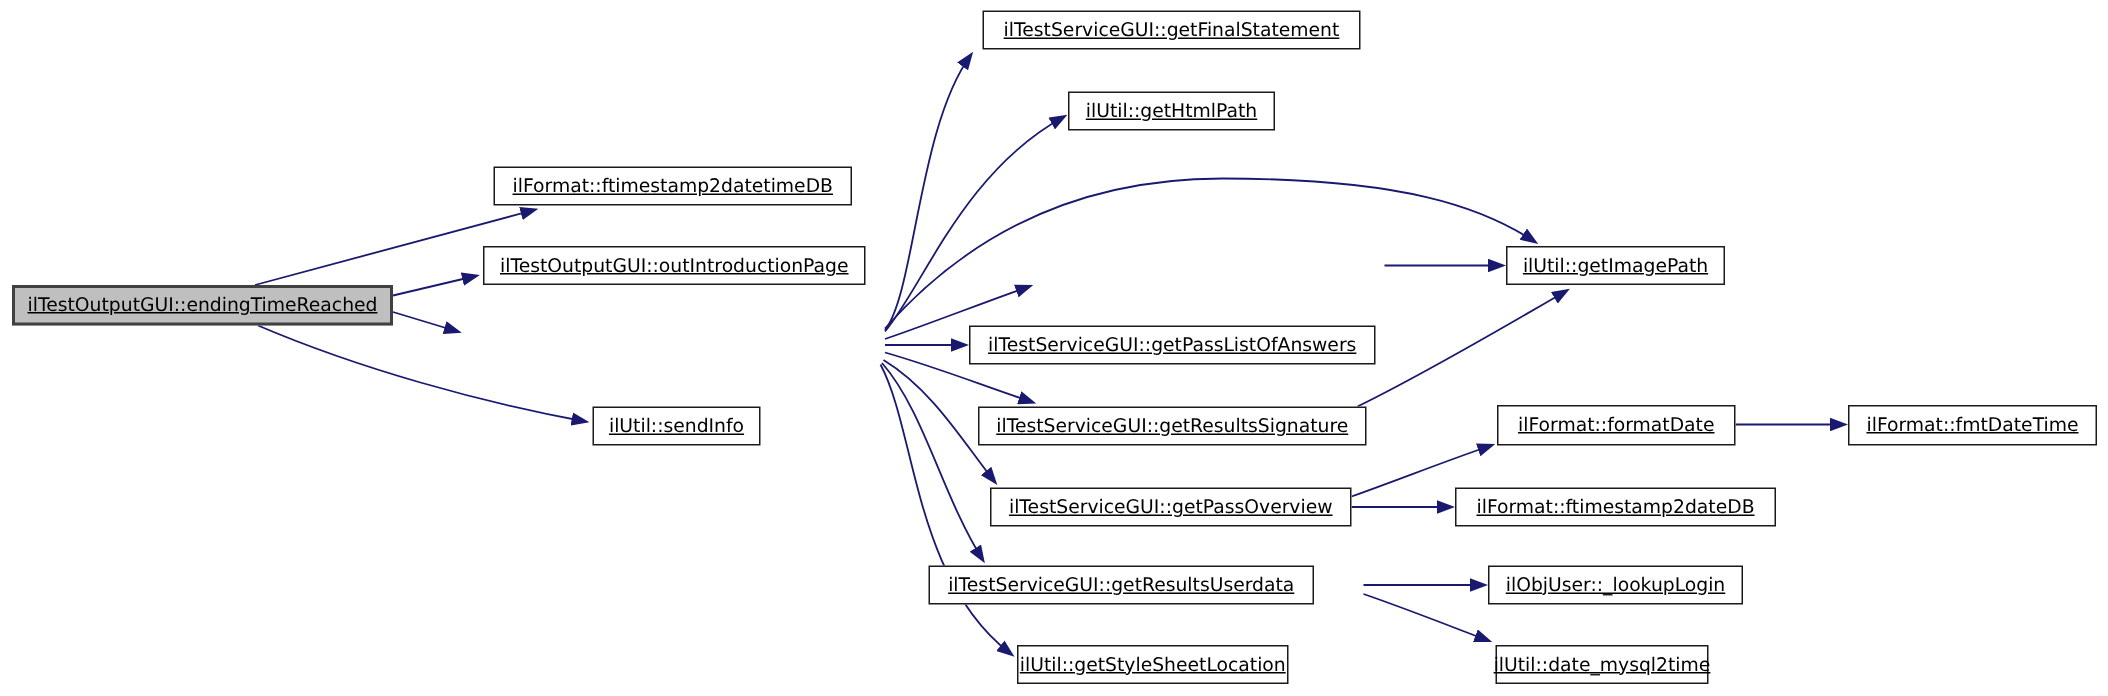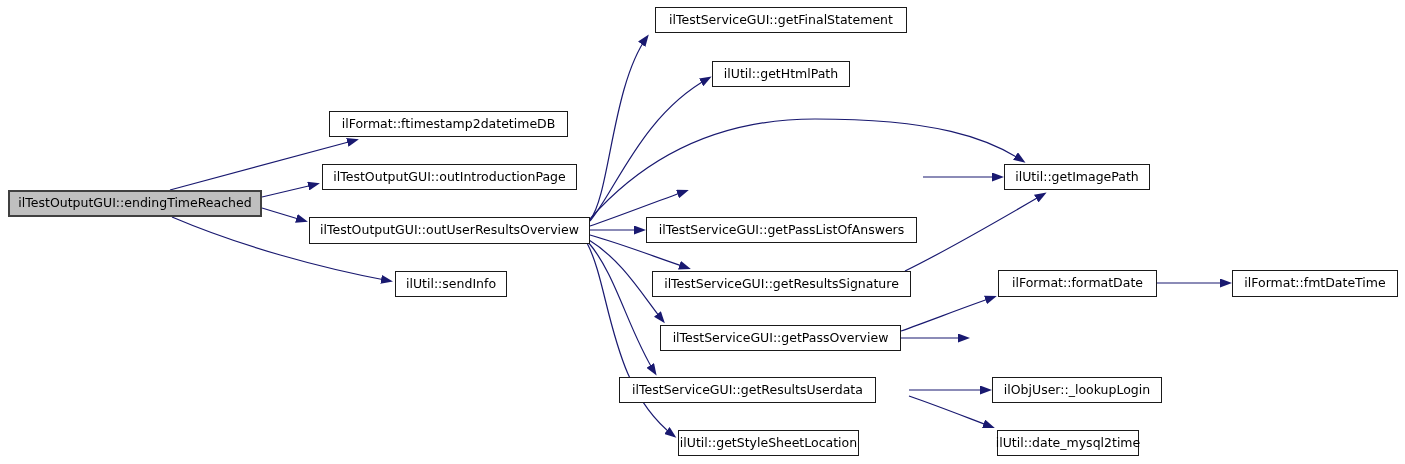--- a/index.html
+++ b/index.html
@@ -12,21 +12,21 @@
   }
   .edges{position:absolute;left:0;top:0;}
   path.edge{fill:none;stroke:var(--edge-color,#191970);stroke-width:1.2px;}
   #arrowhead path{fill:var(--edge-color,#191970);stroke:none;}
   .node{
     position:absolute;box-sizing:border-box;
     display:flex;align-items:center;justify-content:center;
     background:var(--node-fill,#ffffff);
     border:1px solid var(--node-border,#1a1a1a);
     font-size:12.5px;line-height:1;color:var(--text-color,#000000);
-    white-space:nowrap;cursor:pointer;
+    white-space:nowrap;cursor:pointer;text-decoration:underline;
   }
   .node.root{
     background:var(--root-fill,#bfbfbf);
     border-width:2px;border-color:var(--root-border,#404040);
     cursor:default;
   }
 </style>
 </head>
 <body>
 
@@ -60,31 +60,31 @@
     <path class="edge" d="M901,338 L967,338" marker-end="url(#arrowhead)"></path>
     <path class="edge" d="M1157,283 L1229,283" marker-end="url(#arrowhead)"></path>
     <path class="edge" d="M909,390 L989,390" marker-end="url(#arrowhead)"></path>
     <path class="edge" d="M909,396 C938,406 963,416 992,427" marker-end="url(#arrowhead)"></path>
   </svg>
 
   <div class="node root" style="left:8px;top:190px;width:254px;height:27px">ilTestOutputGUI::endingTimeReached</div>
 
   <div class="node" style="left:329px;top:111px;width:239px;height:26px">ilFormat::ftimestamp2datetimeDB</div>
   <div class="node" style="left:322px;top:164px;width:255px;height:26px">ilTestOutputGUI::outIntroductionPage</div>
-  <div class="node" style="left:309px;top:217px;width:281px;height:27px">ilTestOutputGUI::outUserResultsOverview</div>
   <div class="node" style="left:395px;top:271px;width:112px;height:26px">ilUtil::sendInfo</div>
 
   <div class="node" style="left:655px;top:7px;width:252px;height:26px">ilTestServiceGUI::getFinalStatement</div>
   <div class="node" style="left:712px;top:61px;width:138px;height:26px">ilUtil::getHtmlPath</div>
   <div class="node" style="left:646px;top:217px;width:271px;height:26px">ilTestServiceGUI::getPassListOfAnswers</div>
   <div class="node" style="left:652px;top:271px;width:259px;height:26px">ilTestServiceGUI::getResultsSignature</div>
   <div class="node" style="left:660px;top:325px;width:241px;height:26px">ilTestServiceGUI::getPassOverview</div>
   <div class="node" style="left:619px;top:377px;width:257px;height:26px">ilTestServiceGUI::getResultsUserdata</div>
   <div class="node" style="left:678px;top:430px;width:181px;height:26px">ilUtil::getStyleSheetLocation</div>
 
   <div class="node" style="left:1004px;top:164px;width:146px;height:26px">ilUtil::getImagePath</div>
   <div class="node" style="left:998px;top:270px;width:159px;height:27px">ilFormat::formatDate</div>
+  <div class="node" style="left:970px;top:325px;width:214px;height:26px">ilFormat::ftimestamp2dateDB</div>
   <div class="node" style="left:992px;top:377px;width:170px;height:26px">ilObjUser::_lookupLogin</div>
   <div class="node" style="left:997px;top:430px;width:142px;height:26px">ilUtil::date_mysql2time</div>
 
   <div class="node" style="left:1232px;top:270px;width:166px;height:27px">ilFormat::fmtDateTime</div>
 
 </div>
 
 </body></html>

